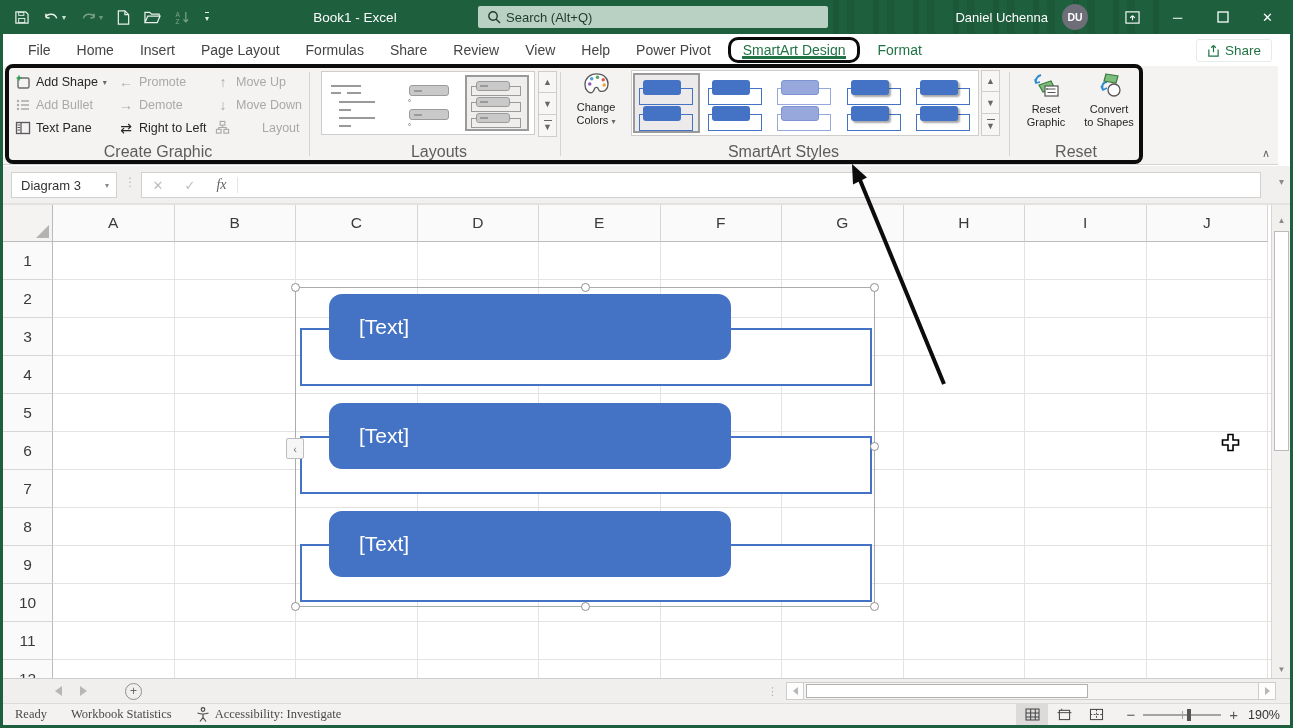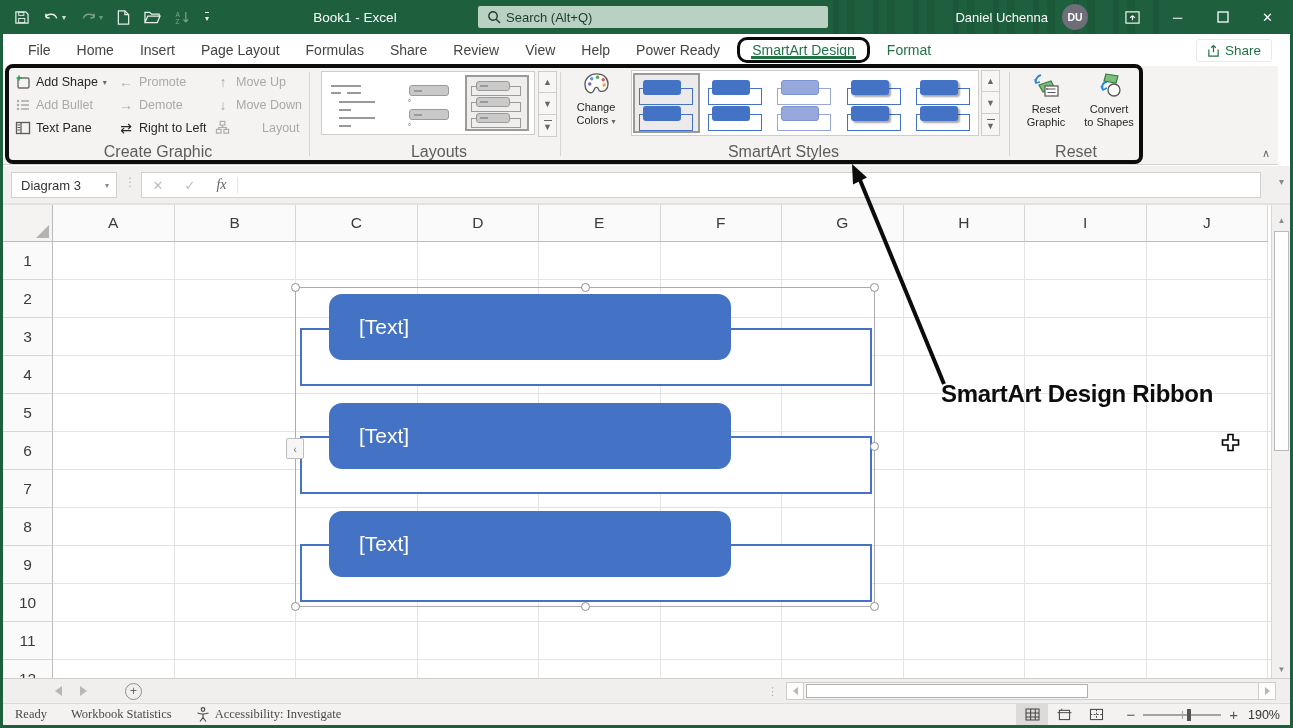--- a/index.html
+++ b/index.html
@@ -230,21 +230,21 @@
     <div class="menu-tabs" id="menu-tabs">
         <span class="menu-tab">File</span>
         <span class="menu-tab">Home</span>
         <span class="menu-tab">Insert</span>
         <span class="menu-tab">Page Layout</span>
         <span class="menu-tab">Formulas</span>
         <span class="menu-tab">Share</span>
         <span class="menu-tab">Review</span>
         <span class="menu-tab">View</span>
         <span class="menu-tab">Help</span>
-        <span class="menu-tab">Power Ready</span>
+        <span class="menu-tab">Power Pivot</span>
         <span class="menu-tab contextual active">SmartArt Design</span>
         <span class="menu-tab contextual">Format</span>
       </div>
     <div class="share-btn">
       <svg width="13" height="13" viewBox="0 0 14 14">
           <path d="M2 6v7h10V6" fill="none" stroke="#217346" stroke-width="1.3"></path>
           <path d="M7 9V1.5 M7 1.5L4.5 4 M7 1.5L9.5 4" stroke="#217346" stroke-width="1.3" fill="none"></path>
         </svg>
       <span>Share</span>
     </div>
@@ -498,21 +498,20 @@
       <div class="sa-handle" style="left: 574px; top: 154px;"></div>
       <div class="sa-handle" style="left: -5px; top: 314px;"></div>
       <div class="sa-handle" style="left: 285px; top: 314px;"></div>
       <div class="sa-handle" style="left: 574px; top: 314px;"></div>
     </div>
 
   <svg class="overlay-svg">
     <line x1="941" y1="384" x2="857" y2="180" stroke="#0c0c0c" stroke-width="4"></line>
     <polygon points="849,164 864,177.5 850,184.5" fill="#0c0c0c"></polygon>
   </svg>
-  <div class="callout-text">SmartArt Design Ribbon</div>
 
   <svg class="cellcursor" width="20" height="20" viewBox="0 0 20 20">
     <path d="M7 1.5 h5 v5.5 h5.5 v5 h-5.5 v5.5 h-5 v-5.5 h-5.5 v-5 h5.5 z" fill="#fff" stroke="#000" stroke-width="1.6"></path>
   </svg>
 
   <div class="sheetbar">
     <div class="nav-arrows">
       <span class="tri left"></span>
       <span class="tri right"></span>
     </div>

